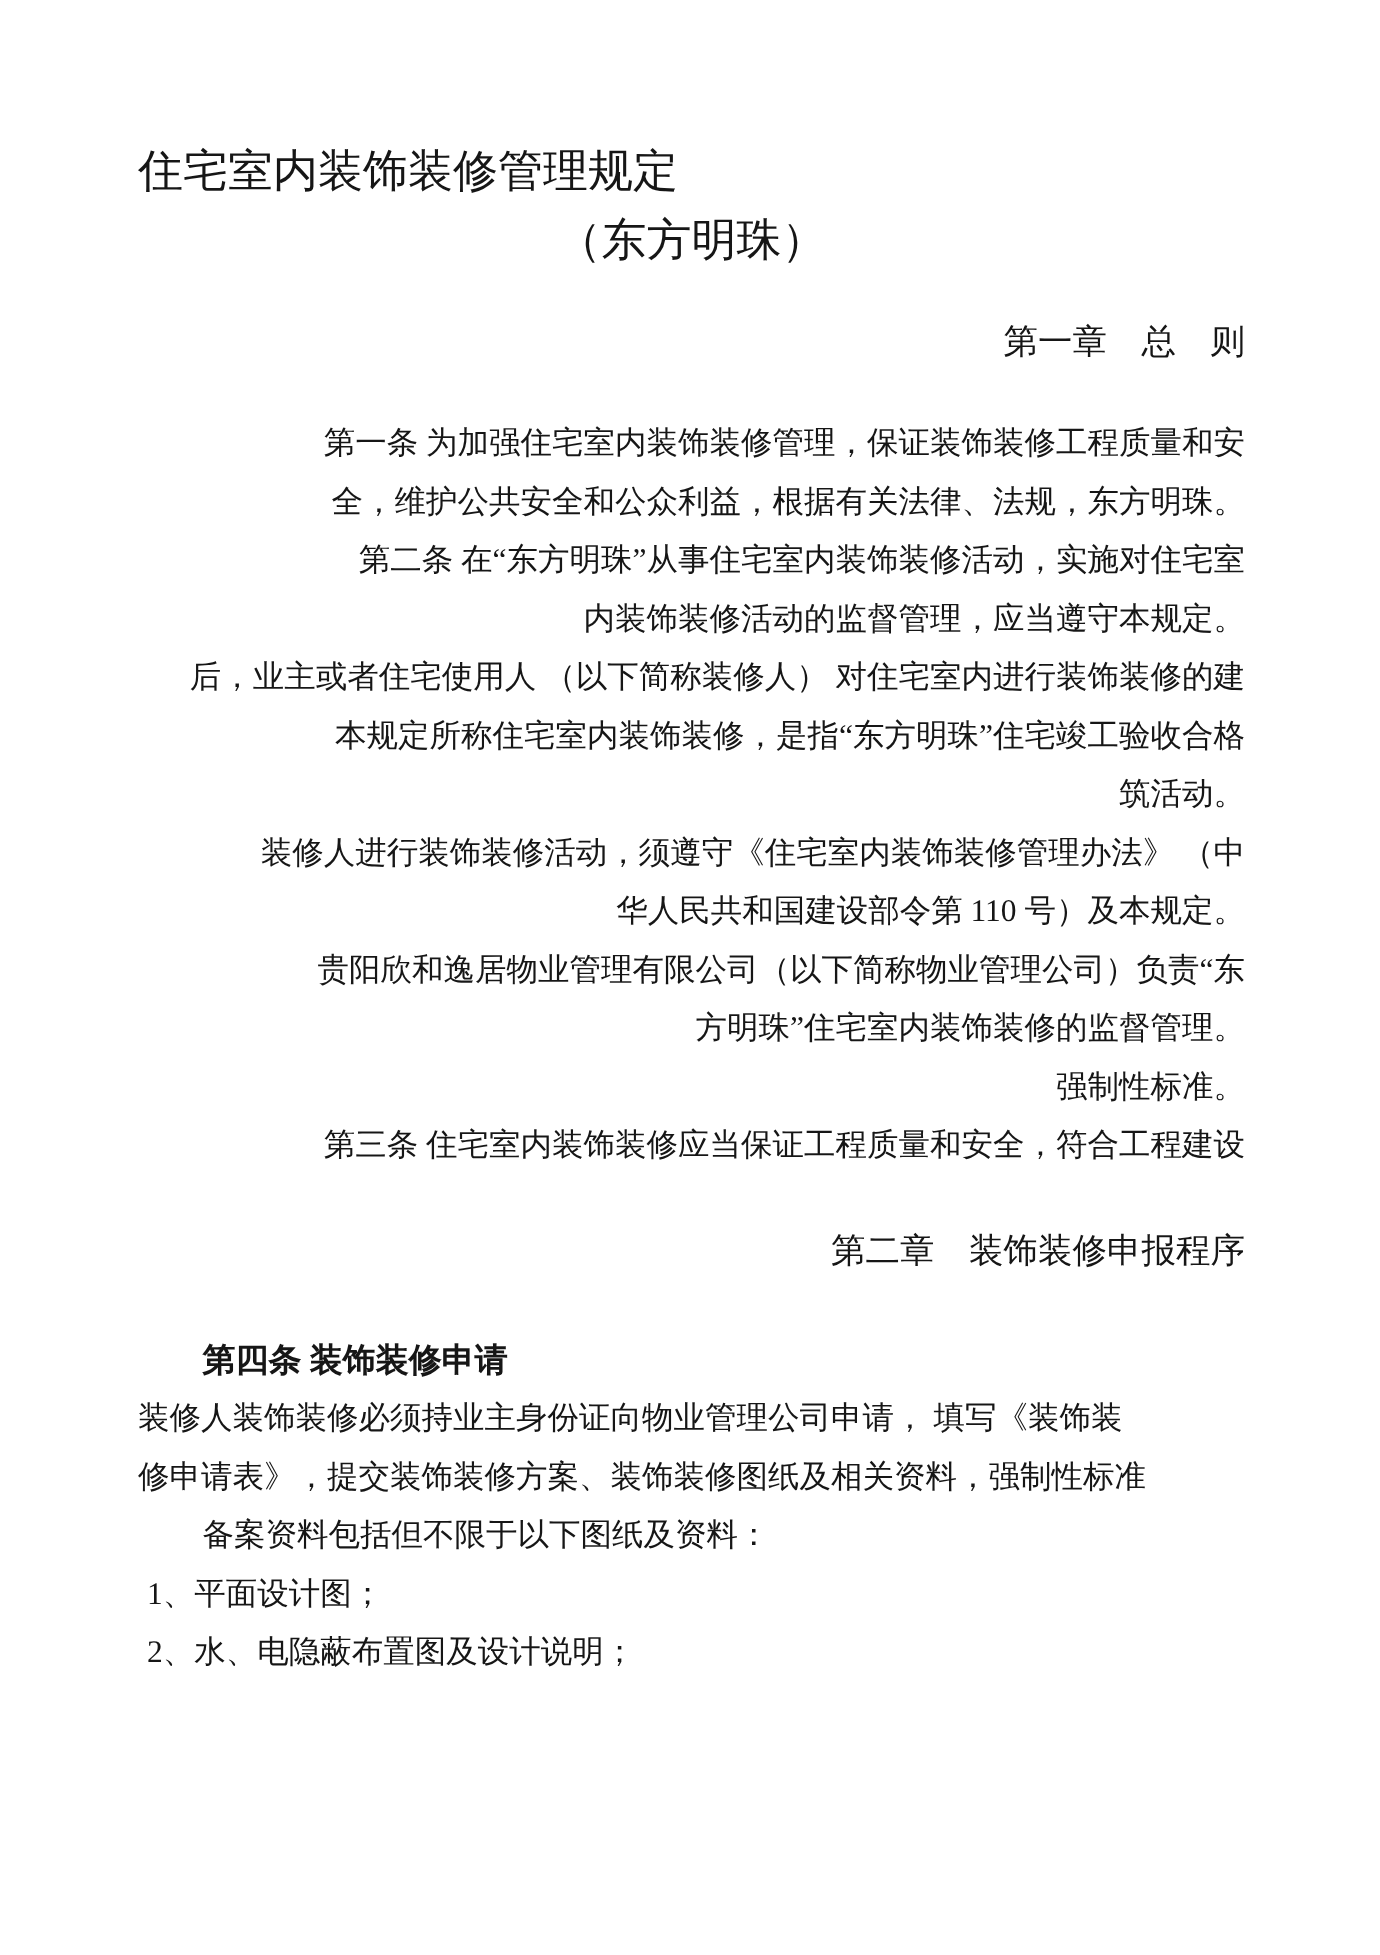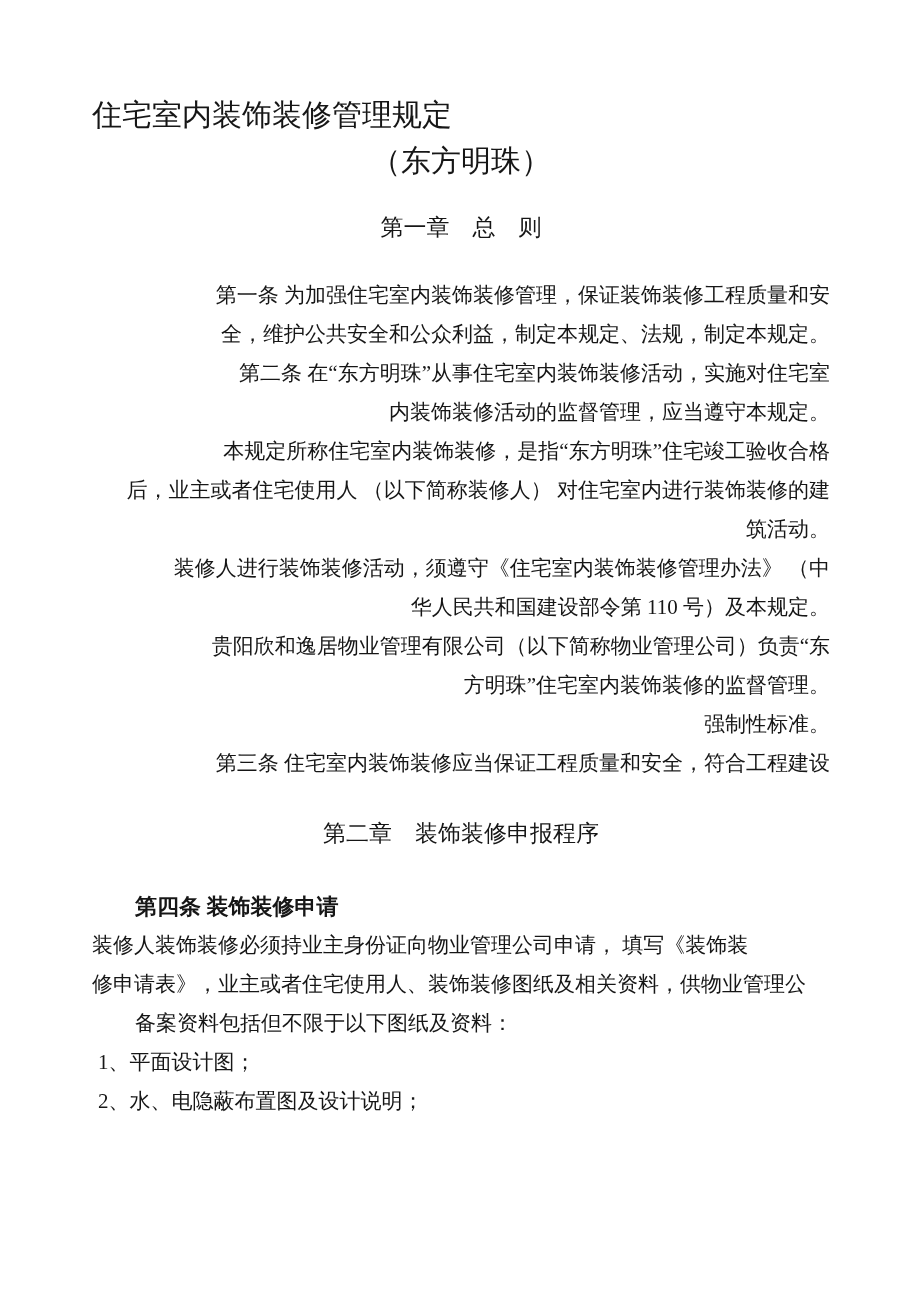--- a/index.html
+++ b/index.html
@@ -26,21 +26,21 @@
     white-space: nowrap;
   }
   .doc-subtitle {
     text-align: center;
     font-size: 30px;
     line-height: 46px;
     white-space: nowrap;
   }
   .chap-heading {
     margin-top: 33px;
-    text-align: center;
+    text-align: right;
     font-size: 23px;
     line-height: 30px;
     white-space: nowrap;
   }
   .chap-heading.first { margin-top: 29px; }
   .body-block { font-size: 21px; }
   .body-block.section-a { margin-top: 33px; text-align: right; }
   .chap-heading.second { margin-top: 36px; }
   .body-block.section-b { margin-top: 38px; }
   .line {
@@ -61,38 +61,38 @@
 <div class="page">
 
   <div class="doc-title">住宅室内装饰装修管理规定</div>
 
   <div class="doc-subtitle">（东方明珠）</div>
 
   <div class="chap-heading first">第一章　总　则</div>
 
   <div class="body-block section-a">
     <span class="line ind">第一条 为加强住宅室内装饰装修管理，保证装饰装修工程质量和安</span>
-    <span class="line">全，维护公共安全和公众利益，制定本规定、法规，制定本规定。</span>
+    <span class="line">全，维护公共安全和公众利益，根据有关法律、法规，东方明珠。</span>
     <span class="line ind">第二条 在“东方明珠”从事住宅室内装饰装修活动，实施对住宅室</span>
     <span class="line">内装饰装修活动的监督管理，应当遵守本规定。</span>
+    <span class="line">后，业主或者住宅使用人 （以下简称装修人） 对住宅室内进行装饰装修的建</span>
     <span class="line ind">本规定所称住宅室内装饰装修，是指“东方明珠”住宅竣工验收合格</span>
-    <span class="line">后，业主或者住宅使用人 （以下简称装修人） 对住宅室内进行装饰装修的建</span>
     <span class="line">筑活动。</span>
     <span class="line ind">装修人进行装饰装修活动，须遵守《住宅室内装饰装修管理办法》 （中</span>
     <span class="line">华人民共和国建设部令第 110 号）及本规定。</span>
     <span class="line ind">贵阳欣和逸居物业管理有限公司（以下简称物业管理公司）负责“东</span>
     <span class="line">方明珠”住宅室内装饰装修的监督管理。</span>
     <span class="line">强制性标准。</span>
     <span class="line ind">第三条 住宅室内装饰装修应当保证工程质量和安全，符合工程建设</span>
   </div>
 
   <div class="chap-heading second">第二章　装饰装修申报程序</div>
 
   <div class="body-block section-b">
     <span class="line ind art-heading">第四条 装饰装修申请</span>
     <span class="line">装修人装饰装修必须持业主身份证向物业管理公司申请， 填写《装饰装</span>
-    <span class="line">修申请表》，业主或者住宅使用人、装饰装修图纸及相关资料，供物业管理公</span>
+    <span class="line">修申请表》，提交装饰装修方案、装饰装修图纸及相关资料，强制性标准</span>
     <span class="line ind">备案资料包括但不限于以下图纸及资料：</span>
     <span class="line ind-sm">1、平面设计图；</span>
     <span class="line ind-sm">2、水、电隐蔽布置图及设计说明；</span>
   </div>
 
 </div>
 
 </body></html>

